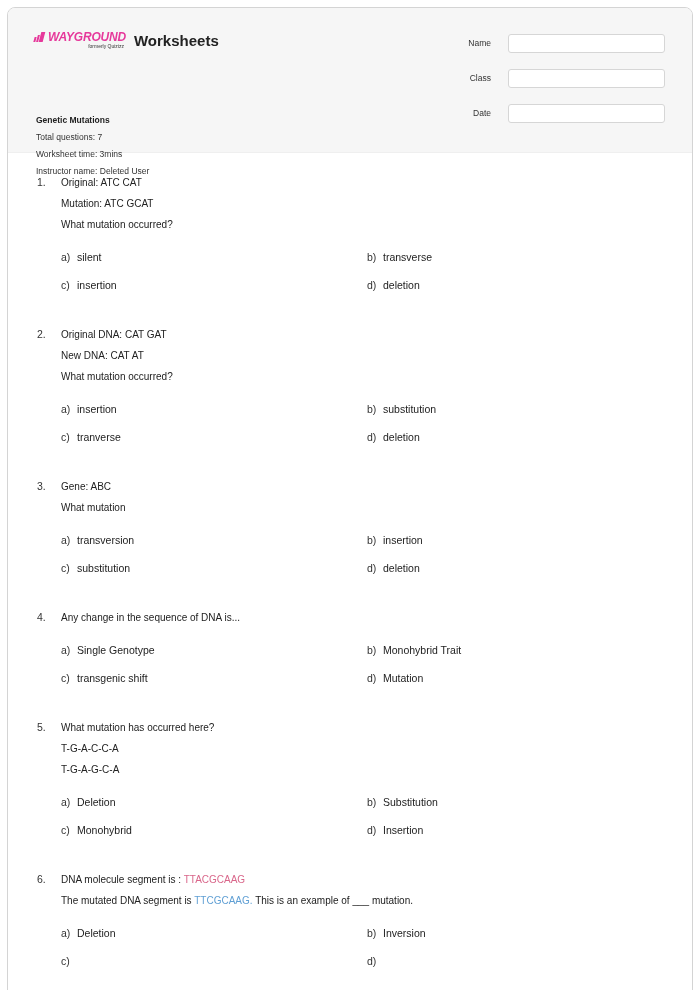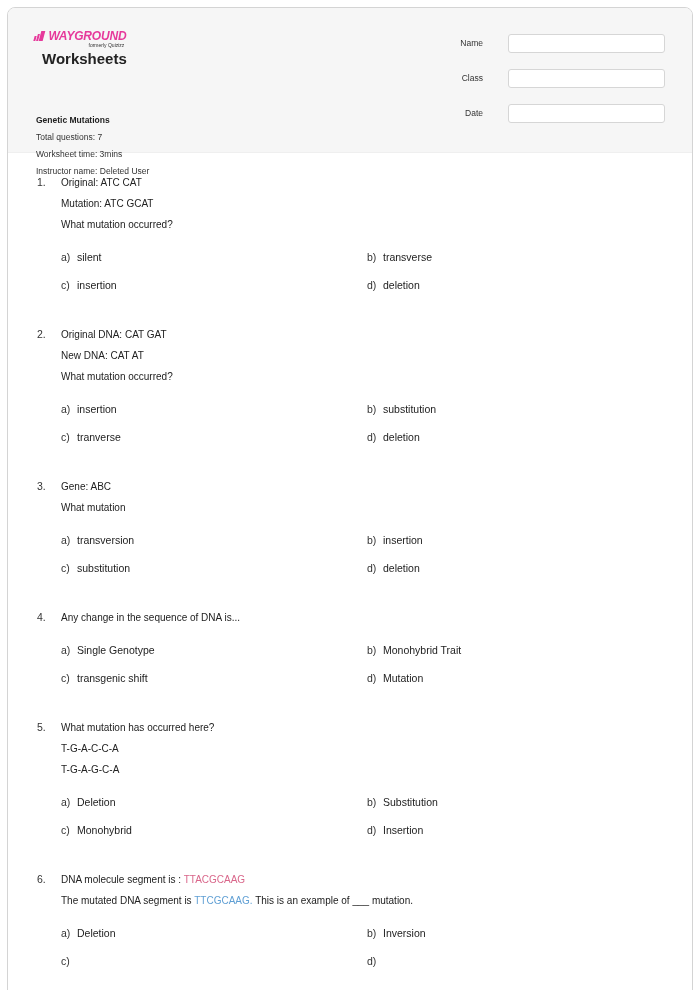--- a/index.html
+++ b/index.html
@@ -28,21 +28,20 @@
       height: 144px;
       background: #f6f6f6;
       border-bottom: 1px solid #efefef;
     }
     .brand {
       position: absolute;
       left: 26px;
       top: 22px;
       display: flex;
       align-items: center;
-      flex-direction: column;
     }
     .logo {
       display: flex;
       flex-direction: column;
       align-items: flex-end;
       line-height: 1;
     }
     .logo-main {
       display: flex;
       align-items: center;
@@ -99,21 +98,21 @@
     .field-row {
       display: flex;
       align-items: center;
       justify-content: flex-end;
       margin-bottom: 15px;
       height: 20px;
     }
     .field-label {
       font-size: 8.5px;
       color: #333;
-      margin-right: 25px;
+      margin-right: 17px;
     }
     .field-input {
       width: 157px;
       height: 19px;
       border: 1px solid #d6d6d6;
       border-radius: 3px;
       background: #ffffff;
       box-sizing: border-box;
       padding: 0 4px;
       font-size: 9px;

